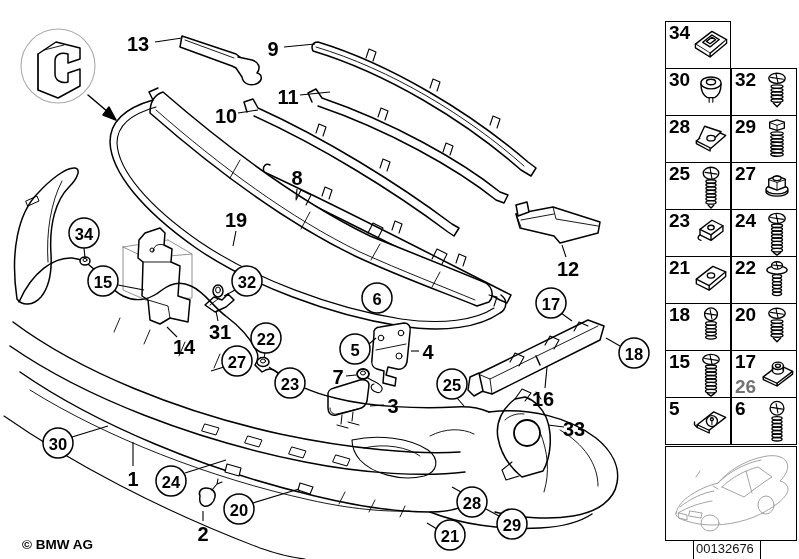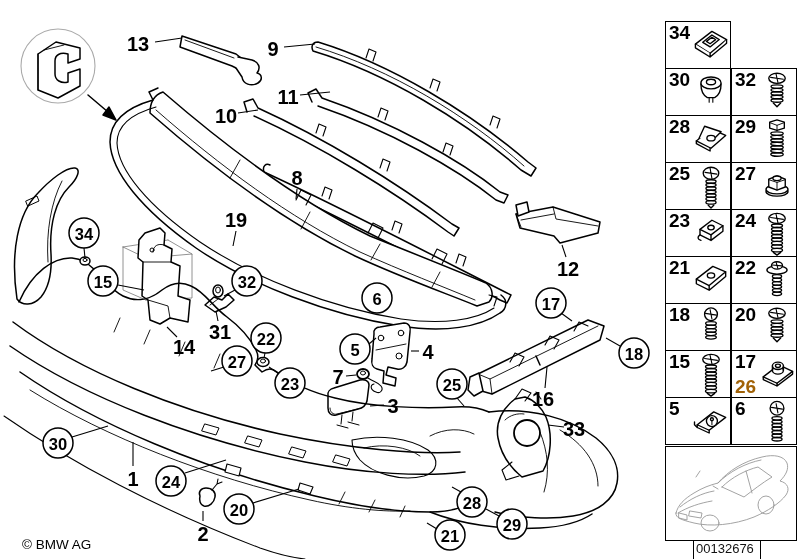--- a/index.html
+++ b/index.html
@@ -6,26 +6,26 @@
   .stage{position:relative;width:799px;height:559px;background:#fff;overflow:hidden;
          font-family:"Liberation Sans",sans-serif;border-radius:8px;}
   svg{display:block;}
   #diagram-art,#callout-layer{position:absolute;left:0;top:0;}
   
   #fastener-panel{position:absolute;left:665px;top:22px;width:132px;}
   .f-row{display:flex;width:132px;margin-top:-1px;}
   .f-cell{position:relative;width:66px;height:48px;border:1px solid #000;box-sizing:border-box;background:#fff;}
   .f-cell.empty{border:none;background:transparent;}
   .f-num{position:absolute;top:0px;left:3px;font-size:19px;font-weight:bold;color:#000;line-height:21px;}
-  .f-num2{position:absolute;bottom:0px;left:3px;font-size:19px;font-weight:bold;color:#a16207;line-height:21px;margin-top:20px;}
+  .f-num2{position:absolute;bottom:0px;left:3px;font-size:19px;font-weight:bold;color:#737373;line-height:21px;margin-top:20px;}
   .f-icon{position:absolute;right:0px;top:2px;width:38px;height:44px;}
   .car-box{position:absolute;left:665px;top:446px;width:132px;height:95px;border:1px solid #000;box-sizing:border-box;background:#fff;}
   .doc-box{position:absolute;left:665px;top:540px;width:68px;height:30px;border:1px solid #000;box-sizing:border-box;
            background:#fff;font-size:13px;color:#111;padding-left:2px;line-height:15px;letter-spacing:0px;margin-left:28px;}
-  .copyright{position:absolute;left:22px;top:537px;font-size:13.5px;font-weight:normal;color:#000;}
+  .copyright{position:absolute;left:22px;top:537px;font-size:13.5px;font-weight:bold;color:#000;}
 </style>
 </head>
 <body>
 
 <div class="stage">
 
   <svg id="diagram-art" width="660" height="559" viewBox="0 0 660 559">
     <g fill="none" stroke="#000" stroke-width="1.5" stroke-linejoin="round" stroke-linecap="round">
 
       <g>

